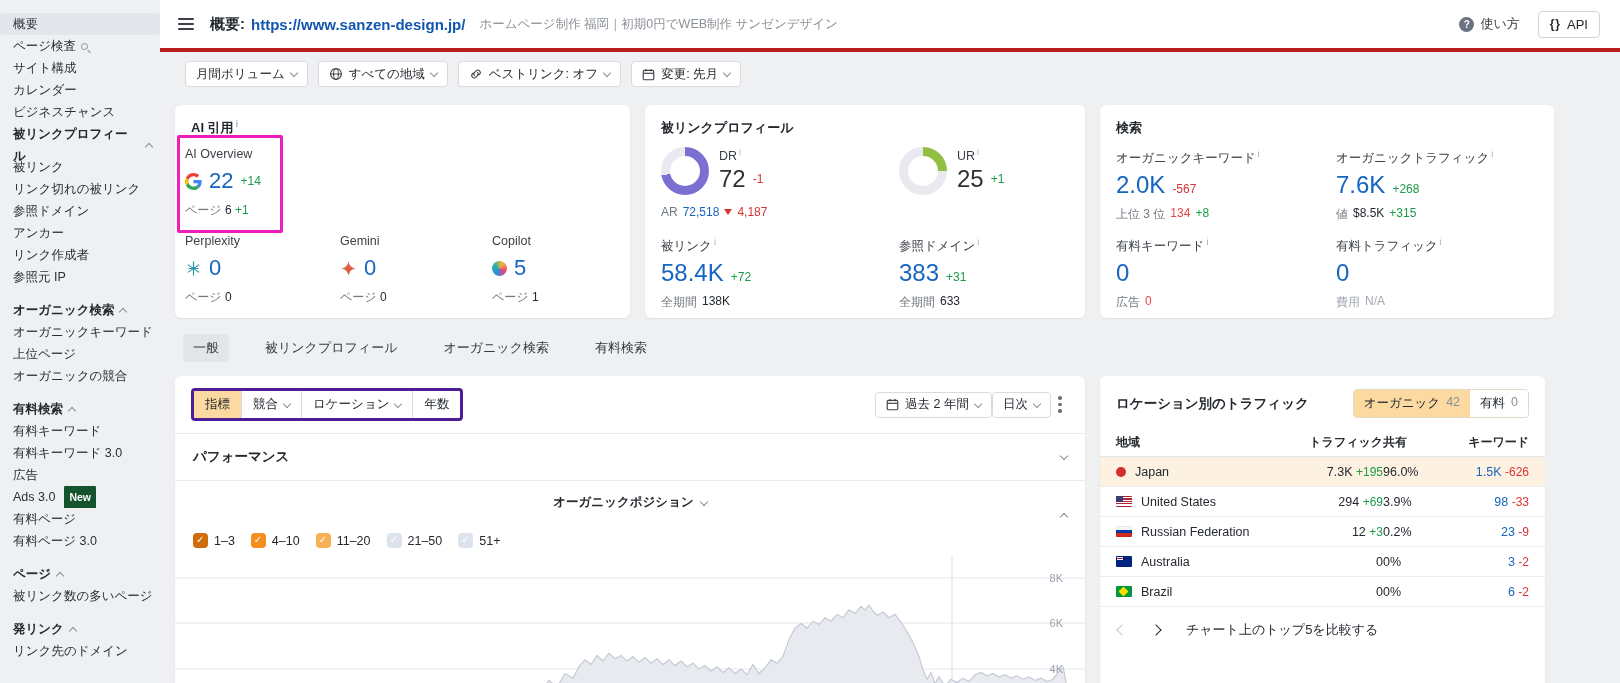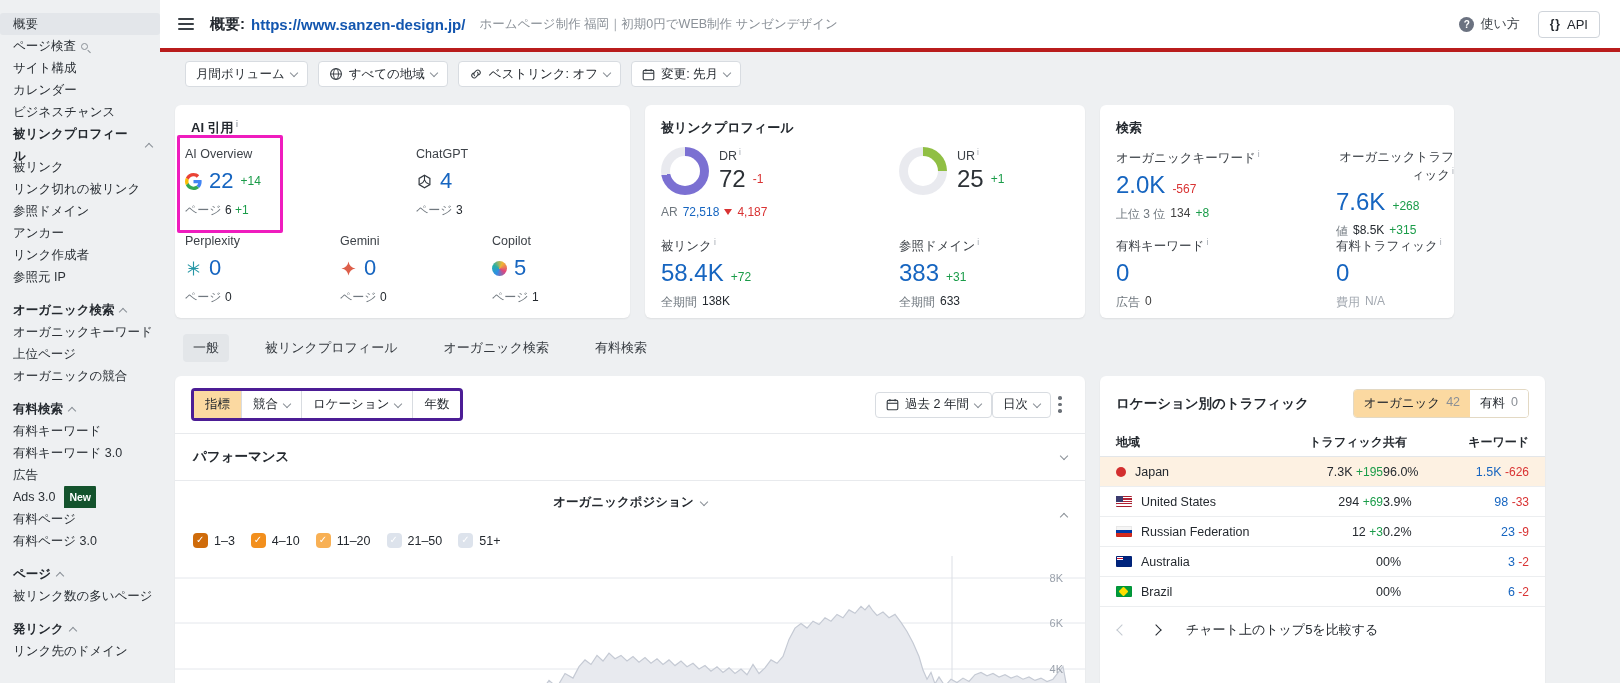--- a/index.html
+++ b/index.html
@@ -46,21 +46,21 @@
   .filter-row { display:flex; gap:10px; padding:9px 0 0 25px; height:38px; }
   .fbtn { display:flex; align-items:center; gap:6px; background:#fff; border:1px solid #d8dce1;
           border-radius:4px; padding:0 10px; height:26px; font-size:12.5px; cursor:pointer; }
   .fbtn svg { flex:0 0 auto; }
   
   .cards { display:flex; gap:15px; margin:15px 0 0 15px; }
   .card { background:#fff; border-radius:6px; box-shadow:0 1px 2px rgba(0,0,0,.07); height:213px; position:relative; }
   .card-title { position:absolute; left:16px; top:14px; font-size:13px; font-weight:bold; }
   .info-i { font-size:8.5px; color:#a2a8b0; vertical-align:super; margin-left:2px; font-style:normal; }
   .info-i::after { content:"i"; }
-  #card-ai { width:455px; } #card-backlink { width:440px; } #card-search { width:354px;text-align:right; }
+  #card-ai { width:455px; } #card-backlink { width:440px; } #card-search { width:454px; }
   .ai-cell { position:absolute; width:140px; }
   .ai-name { font-size:12.5px; color:#3d4248; margin-bottom:7px; }
   .ai-valrow { display:flex; align-items:center; gap:7px; }
   .big-blue { color:#1665c0; font-size:22px; }
   .delta-g { color:#1a9c49; font-size:12px; } .delta-r { color:#d93333; font-size:12px; }
   .pages-row { font-size:12px; color:#70787f; margin-top:8px; }
   .pages-row b { color:#24292f; font-weight:normal; }
   .hl-box { position:absolute; left:2px; top:30px; width:106px; height:98px; border:3px solid #ef1cbe;
             border-radius:2px; pointer-events:none; z-index:5; }
   .icon16 { width:17px; height:17px; display:inline-block; }
@@ -75,21 +75,21 @@
   .rating-label { font-size:12.5px; color:#3d4248; }
   .rating-val { font-size:24px; color:#2c3136; display:flex; align-items:center; gap:7px; margin-top:2px;}
   .ar-line { position:absolute; left:16px; top:100px; font-size:12px; color:#70787f; display:flex; align-items:center; gap:5px;}
   .ar-line .blue { color:#1665c0; }
   .tri-down { width:0; height:0; border-left:4px solid transparent; border-right:4px solid transparent;
               border-top:6px solid #d93333; display:inline-block; }
   .metric { position:absolute; }
   .metric-label { font-size:12.5px; color:#3d4248; }
   .metric-val { font-size:24px; color:#1665c0; display:flex; align-items:baseline; gap:7px; margin-top:4px; }
   .metric-sub { font-size:12px; color:#70787f; margin-top:7px; display:flex; gap:5px; }
-  .metric-sub .dark { color:#24292f; } .metric-sub .blue { color:#404040; }
+  .metric-sub .dark { color:#24292f; } .metric-sub .blue { color:#ef4444; }
   .metric-sub .na { color:#a2a8b0; }
   
   .tabs { display:flex; align-items:center; gap:26px; margin:16px 0 0 23px; height:28px; }
   .tab { font-size:13px; color:#34393f; cursor:pointer; padding:5px 10px; border-radius:4px; }
   .tab.selected { background:#e3e6e9; }
   
   .panels { display:flex; gap:15px; margin:14px 0 0 15px; }
   .panel { background:#fff; border-radius:6px; box-shadow:0 1px 2px rgba(0,0,0,.07); }
   #panel-perf { width:910px; height:400px; }
   #panel-loc  { width:445px; height:400px; position:relative; }
@@ -285,34 +285,20 @@
           <span class="big-blue">22</span>
           <span class="delta-g">+14</span>
         </div>
         <div class="pages-row">
           <span>ページ</span>
           <b>6</b>
           <span class="delta-g">+1</span>
         </div>
       </div>
 
-      <div class="ai-cell" style="left:241px; top:42px;">
-        <div class="ai-name">ChatGPT</div>
-        <div class="ai-valrow">
-          <svg class="icon16" viewBox="0 0 24 24">
-            <polygon points="12,3.2 19.6,7.6 19.6,16.4 12,20.8 4.4,16.4 4.4,7.6" fill="none" stroke="#343a40" stroke-width="1.7"></polygon>
-            <path d="M12 3.2v6.2M19.6 16.4l-5.4-3.1M4.4 16.4l5.4-3.1M12 9.4l2.2 3.9M12 9.4l-2.2 3.9" fill="none" stroke="#343a40" stroke-width="1.5"></path>
-          </svg>
-          <span class="big-blue">4</span>
-        </div>
-        <div class="pages-row">
-          <span>ページ</span>
-          <b>3</b>
-        </div>
-      </div>
 
       <div class="ai-cell" style="left:10px; top:129px;">
         <div class="ai-name">Perplexity</div>
         <div class="ai-valrow">
           <svg class="icon16" viewBox="0 0 24 24">
             <path d="M12 2v20M4 6.5l16 11M20 6.5l-16 11M5 12h14" fill="none" stroke="#2596a5" stroke-width="1.6"></path>
           </svg>
           <span class="big-blue">0</span>
         </div>
         <div class="pages-row">

